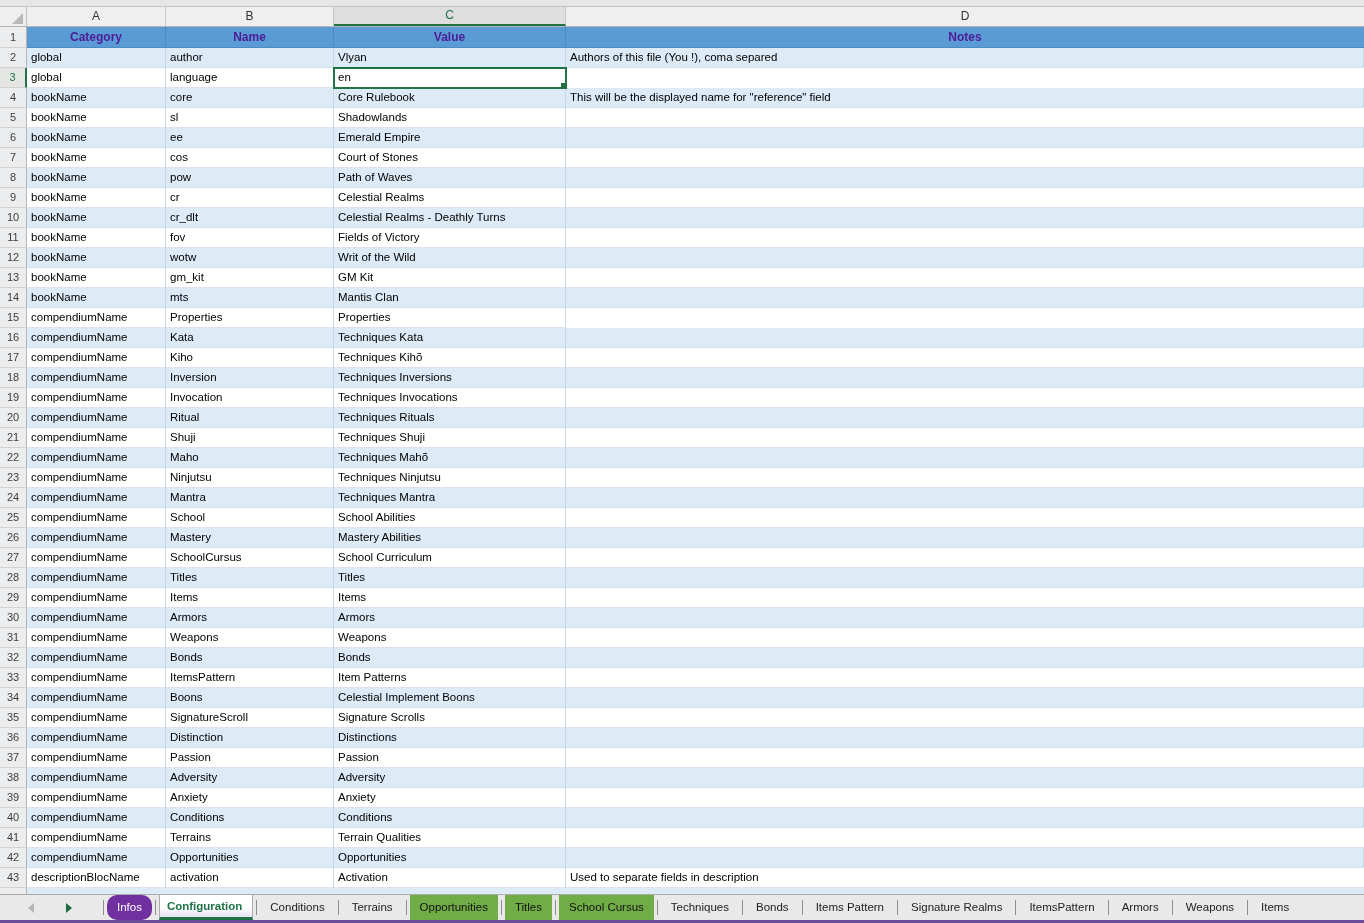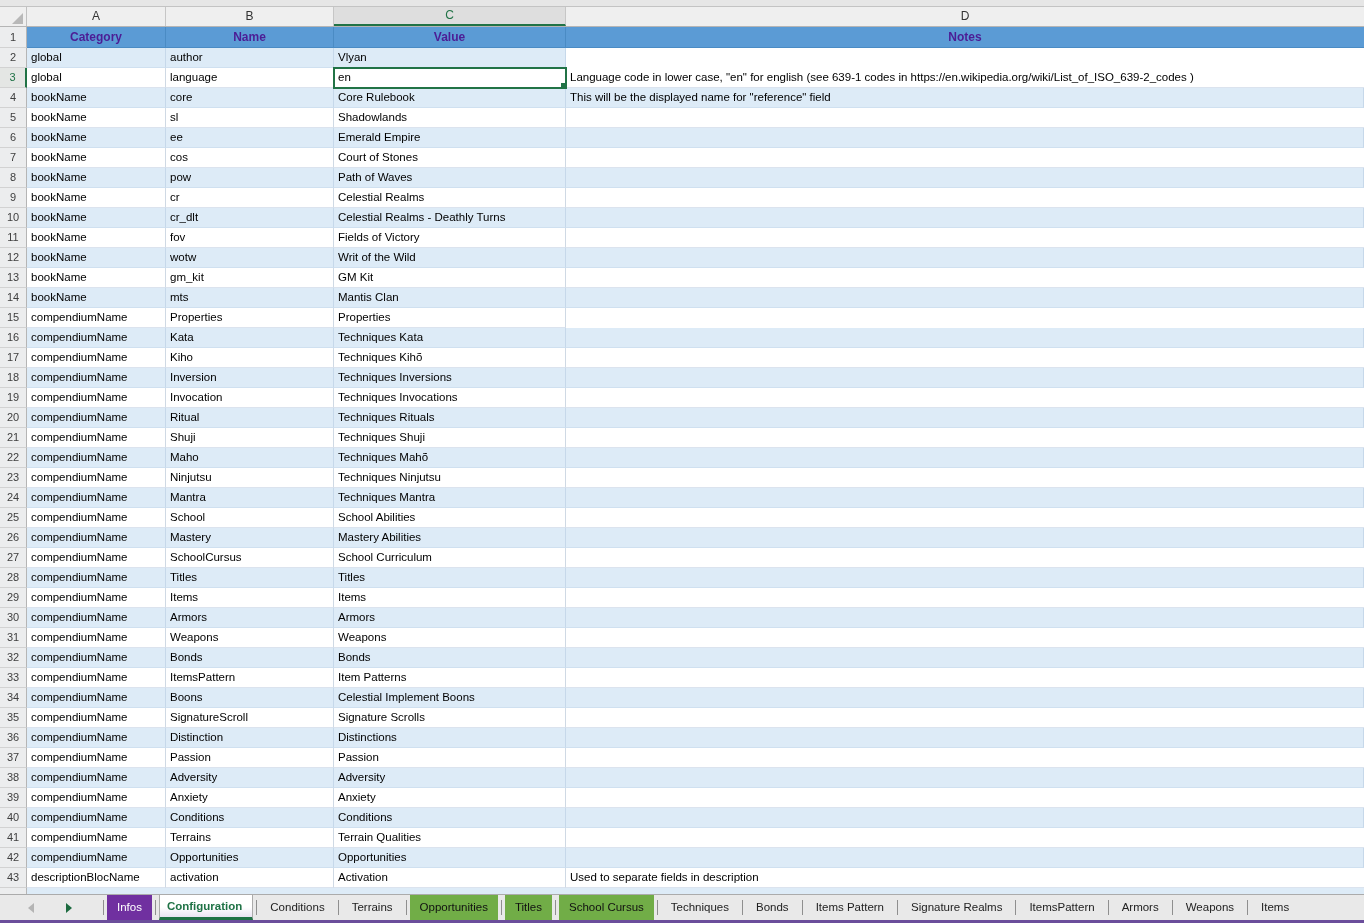--- a/index.html
+++ b/index.html
@@ -77,21 +77,21 @@
   }
   .tab-nav { width: 100px; flex: none; display: flex; align-items: center; justify-content: center; gap: 26px; }
   .nav-btn { width: 12px; height: 12px; display: flex; align-items: center; justify-content: center; cursor: pointer; }
   .tri-left { width: 0; height: 0; border-top: 5px solid transparent; border-bottom: 5px solid transparent; border-right: 6px solid #b4b4b4; }
   .tri-right { width: 0; height: 0; border-top: 5px solid transparent; border-bottom: 5px solid transparent; border-left: 6px solid #1d6b40; }
   .tab-sep { width: 1px; background: #8f8f8f; margin: 5px 3px; flex: none; }
   .sheet-tab {
     flex: none; padding: 0 10px; font-size: 11.5px; line-height: 24px; color: #222;
     cursor: pointer;
   }
-  .sheet-tab.purple { background: #7030a0; color: #fff; }
+  .sheet-tab.purple { background: #7030a0; color: #fff; border-radius: 10px; }
   .sheet-tab.green { background: #71ad47; color: #111; }
   .sheet-tab.active {
     background: linear-gradient(180deg, #ffffff 55%, #e9e3f2 100%);
     color: #1f7245; font-weight: bold; border-bottom: 3px solid #1f7245;
     border-left: 1px solid #ababab; border-right: 1px solid #ababab;
     line-height: 22px;
     padding-left: 7px;
   }
 
   
@@ -122,27 +122,27 @@
       <div class="cell w-b">Name</div>
       <div class="cell w-c">Value</div>
       <div class="cell w-d col-d">Notes</div>
     </div>
     <div id="rows-container">
         <div class="grid-row band">
           <div class="rn">2</div>
           <div class="cell w-a">global</div>
           <div class="cell w-b">author</div>
           <div class="cell w-c">Vlyan</div>
+          <div class="cell w-d col-d">Authors of this file (You !), coma separed</div>
         </div>
         <div class="grid-row">
           <div class="rn selected">3</div>
           <div class="cell w-a">global</div>
           <div class="cell w-b">language</div>
           <div class="cell w-c active-cell">en</div>
-          <div class="cell w-d col-d">Language code in lower case, "en" for english (see 639-1 codes in https://en.wikipedia.org/wiki/List_of_ISO_639-2_codes )</div>
         </div>
         <div class="grid-row band">
           <div class="rn">4</div>
           <div class="cell w-a">bookName</div>
           <div class="cell w-b">core</div>
           <div class="cell w-c">Core Rulebook</div>
           <div class="cell w-d col-d">This will be the displayed name for "reference" field</div>
         </div>
         <div class="grid-row">
           <div class="rn">5</div>

